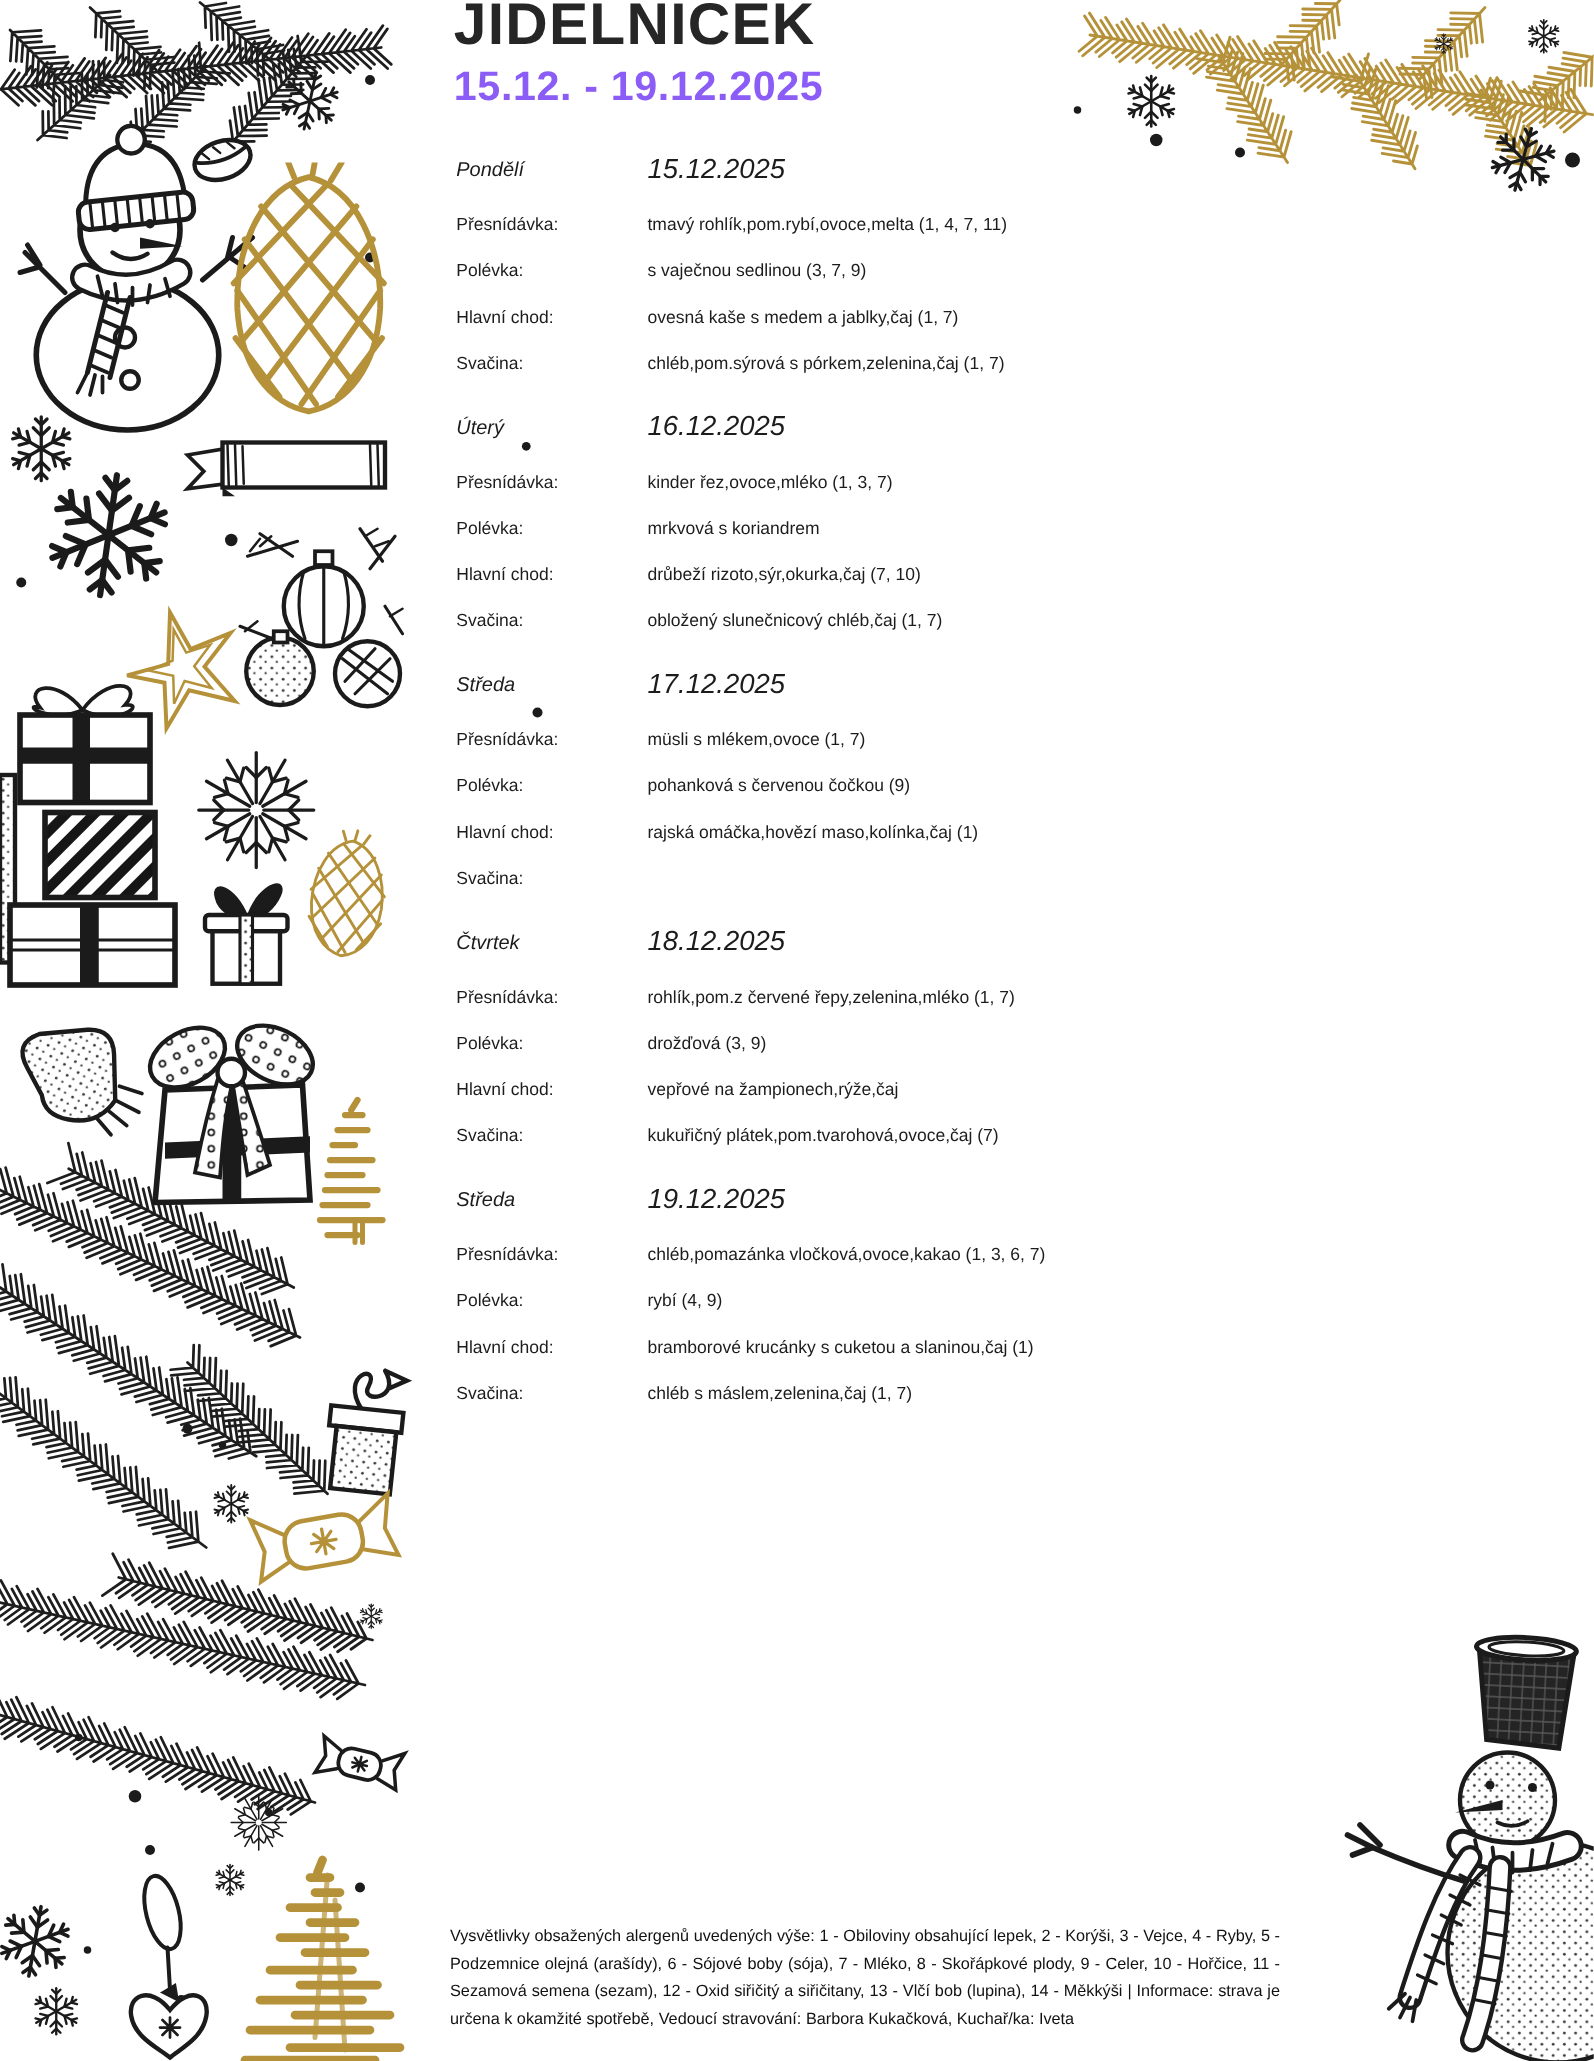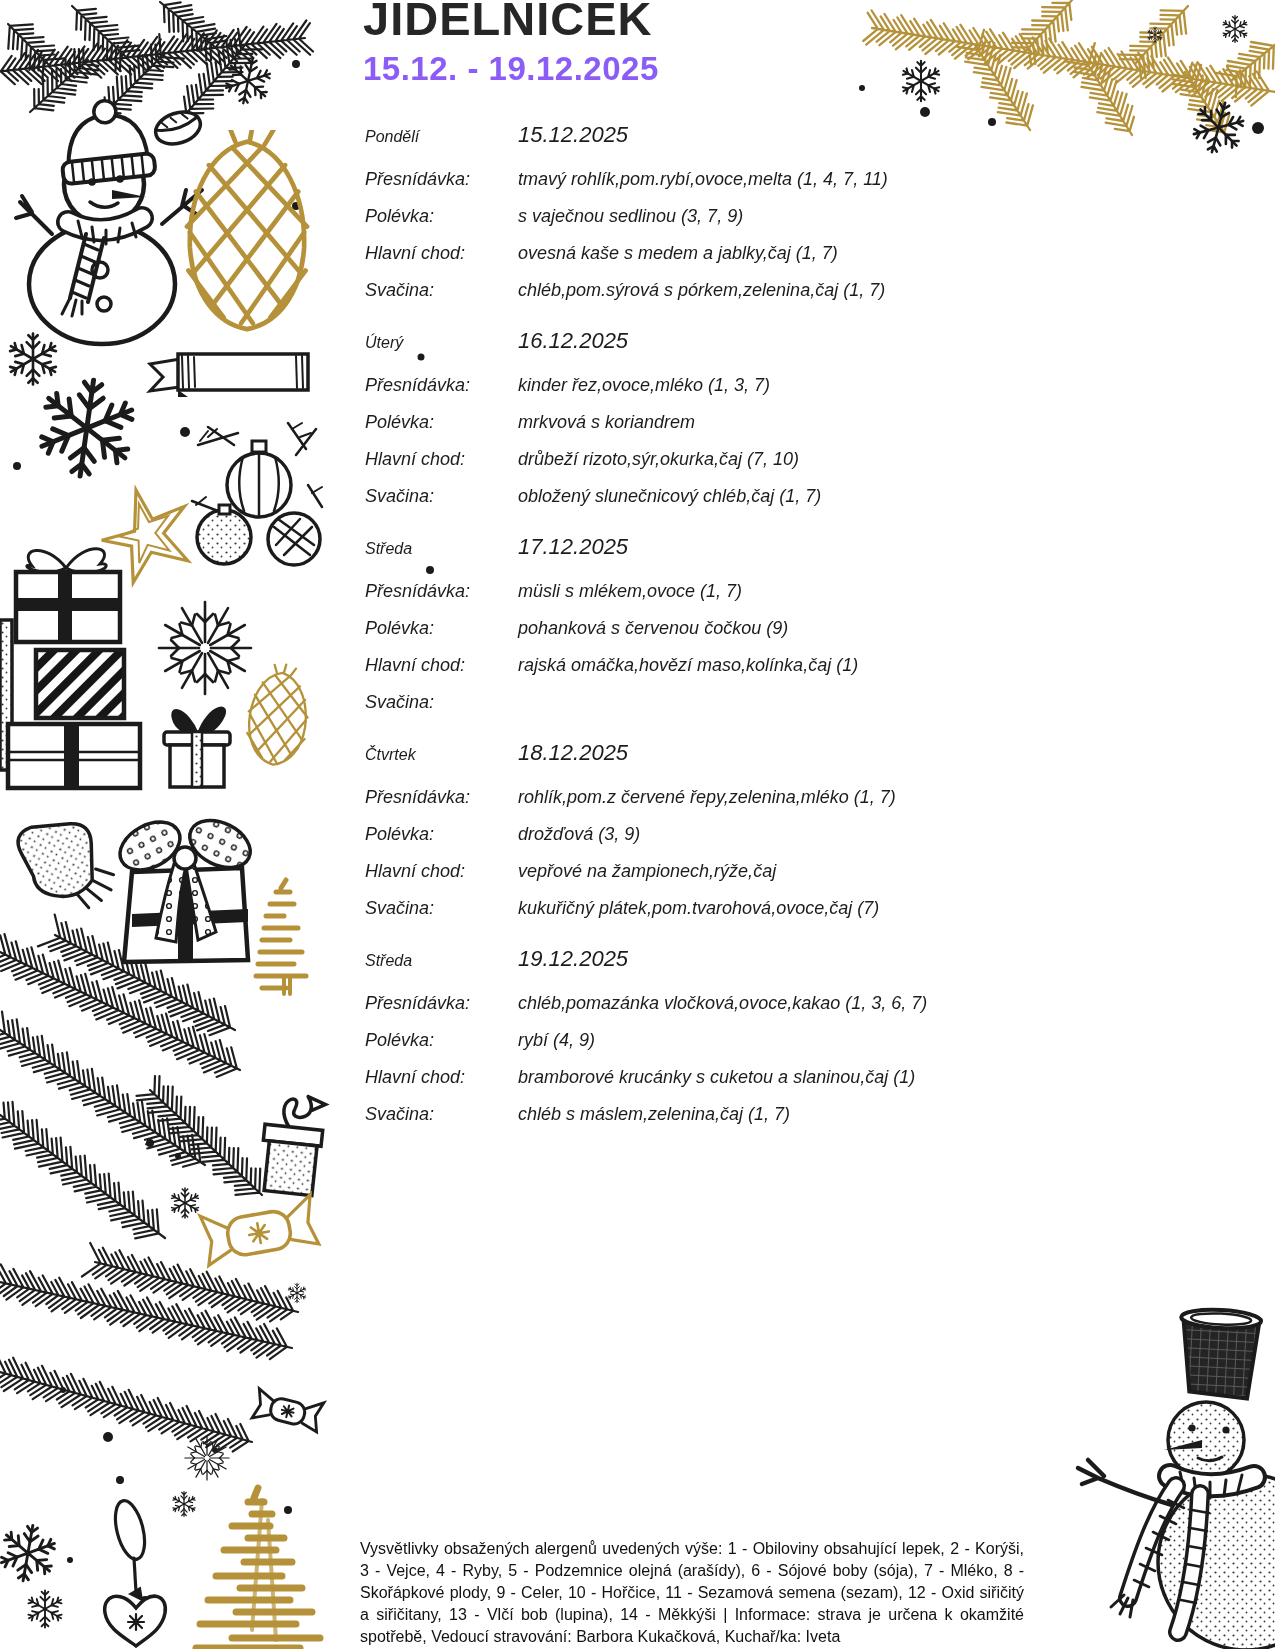--- a/index.html
+++ b/index.html
@@ -17,27 +17,27 @@
   }
   .page-subtitle{
     position:absolute;left:363px;top:52px;
     font-size:33px;font-weight:800;color:#8b5cf6;line-height:1.05;letter-spacing:.5px;
   }
   .menu{position:absolute;left:365px;top:120px;width:740px;}
   .day{margin-bottom:17px;}
   .day-head{display:flex;height:41px;align-items:flex-start;}
   .day-name{width:153px;font-style:italic;font-size:16px;padding-top:8px;}
   .day-date{font-style:italic;font-size:22px;padding-top:2px;}
-  .menu-row{display:flex;font-size:18px;line-height:37px;font-style:italic;}
+  .menu-row{display:flex;font-size:14px;line-height:37px;}
   .row-label{width:153px;flex:0 0 153px;}
   .row-value{white-space:nowrap;}
 
   .footer-note{
     position:absolute;left:360px;top:1538px;width:664px;
-    font-size:16px;line-height:22px;text-align:justify;color:#111;
+    font-size:13px;line-height:22px;text-align:justify;color:#111;
   }
 </style>
 </head>
 <body>
 
 <svg id="deco" viewBox="0 0 1275 1649" xmlns="http://www.w3.org/2000/svg">
   <defs>
     <pattern id="stip" width="9" height="9" patternUnits="userSpaceOnUse">
       <rect width="9" height="9" fill="#ffffff"></rect>
       <circle cx="2.5" cy="2.5" r="1.1" fill="#3a3a3a"></circle>

